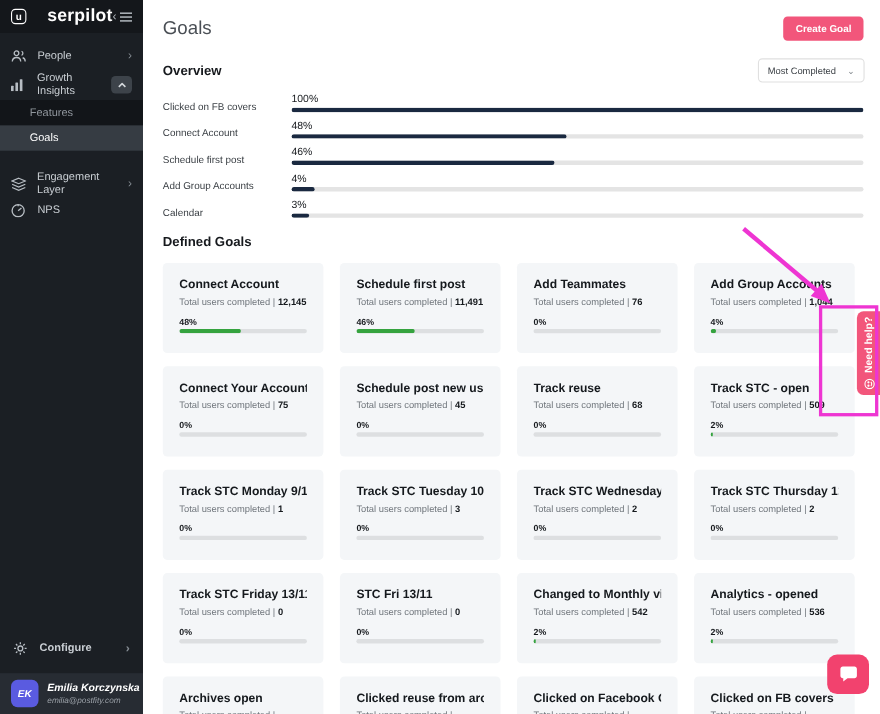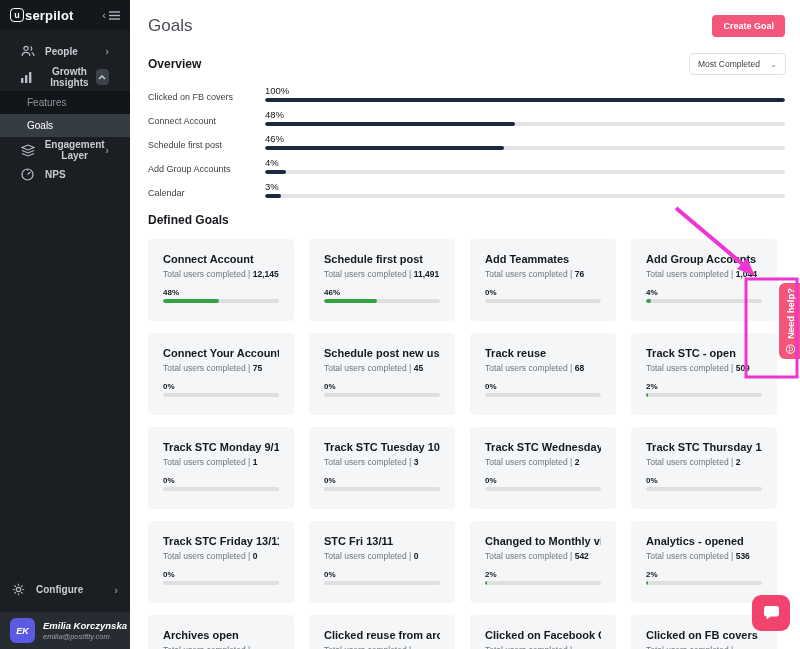--- a/index.html
+++ b/index.html
@@ -7,27 +7,27 @@
     font-family:"Liberation Sans", sans-serif; }
   .app { position:relative; width:800px; height:649px; }
 
   
   .sidebar { position:absolute; left:0; top:0; width:130px; height:649px;
     background:#1b1f24; display:flex; flex-direction:column; color:#c9ced3; }
   .logo-bar { height:30px; background:#14171b; display:flex; align-items:center;
     padding:0 10px; flex-shrink:0; }
   .logo-mark { width:14px; height:14px; border:1.6px solid #fff; border-radius:4px;
     color:#fff; font-size:9px; font-weight:bold; display:grid; place-items:center; line-height:1; }
-  .logo-rest { color:#fff; font-size:13px; font-weight:bold; margin-left:1px; letter-spacing:.2px; }
+  .logo-rest { color:#fff; font-size:16px; font-weight:bold; margin-left:19px; letter-spacing:.2px; }
   .collapse { margin-left:auto; display:flex; align-items:center; gap:3px; color:#aeb4ba; cursor:pointer; }
   .collapse .lt { font-size:11px; line-height:1; }
 
   .nav { margin-top:9px; }
-  .nav-item { height:24px; display:flex; align-items:center; padding:0 21px;
-    font-size:10px; font-weight:bold; color:#c9ced3; cursor:pointer;text-align:center; }
+  .nav-item { height:24px; display:flex; align-items:center; padding:0 10px;
+    font-size:10px; font-weight:normal; color:#c9ced3; cursor:pointer; }
   .nav-item .nicon { width:15px; margin-right:9px; display:flex; color:#b7bdc3; }
   .nav-item .chev { margin-left:auto; color:#858c93; font-size:11px; line-height:1; }
   .nav-item.tall { height:28px; }
   .expand-btn { margin-left:auto; width:19px; height:16px; background:#3d434a;
     border-radius:4px; display:grid; place-items:center; color:#d4d8dc; }
   .sub-item { height:23px; display:flex; align-items:center; padding-left:27px;
     font-size:10px; color:#90969d; background:#121519; cursor:pointer; }
   .sub-item.active { background:#363c43; color:#fff; }
 
   .sidebar .spacer { flex:1; }
@@ -148,21 +148,21 @@
         </span>
       </div>
 
       <div class="sub-item">
         <span>Features</span>
       </div>
       <div class="sub-item active">
         <span>Goals</span>
       </div>
 
-      <div class="nav-item" style="margin-top:1px;">
+      <div class="nav-item" style="margin-top:18px;">
         <span class="nicon">
           <svg width="14" height="13" viewBox="0 0 14 13" fill="none" stroke="currentColor" stroke-width="1.1">
             <path d="M7 1L13 3.5 7 6 1 3.5z"></path>
               <path d="M1 6.5L7 9l6-2.5"></path>
               <path d="M1 9.5L7 12l6-2.5"></path>
           </svg>
         </span>
         <span>Engagement Layer</span>
         <span class="chev">›</span>
       </div>

